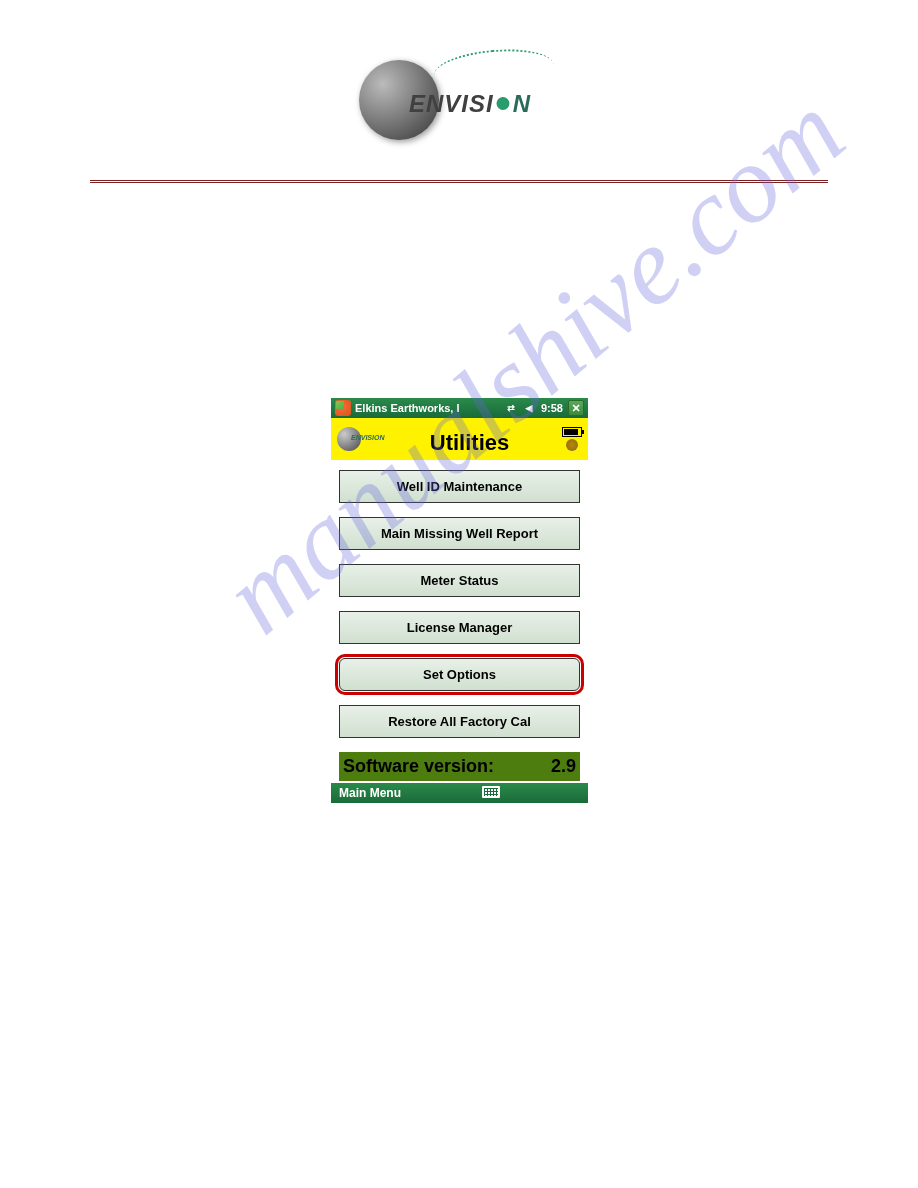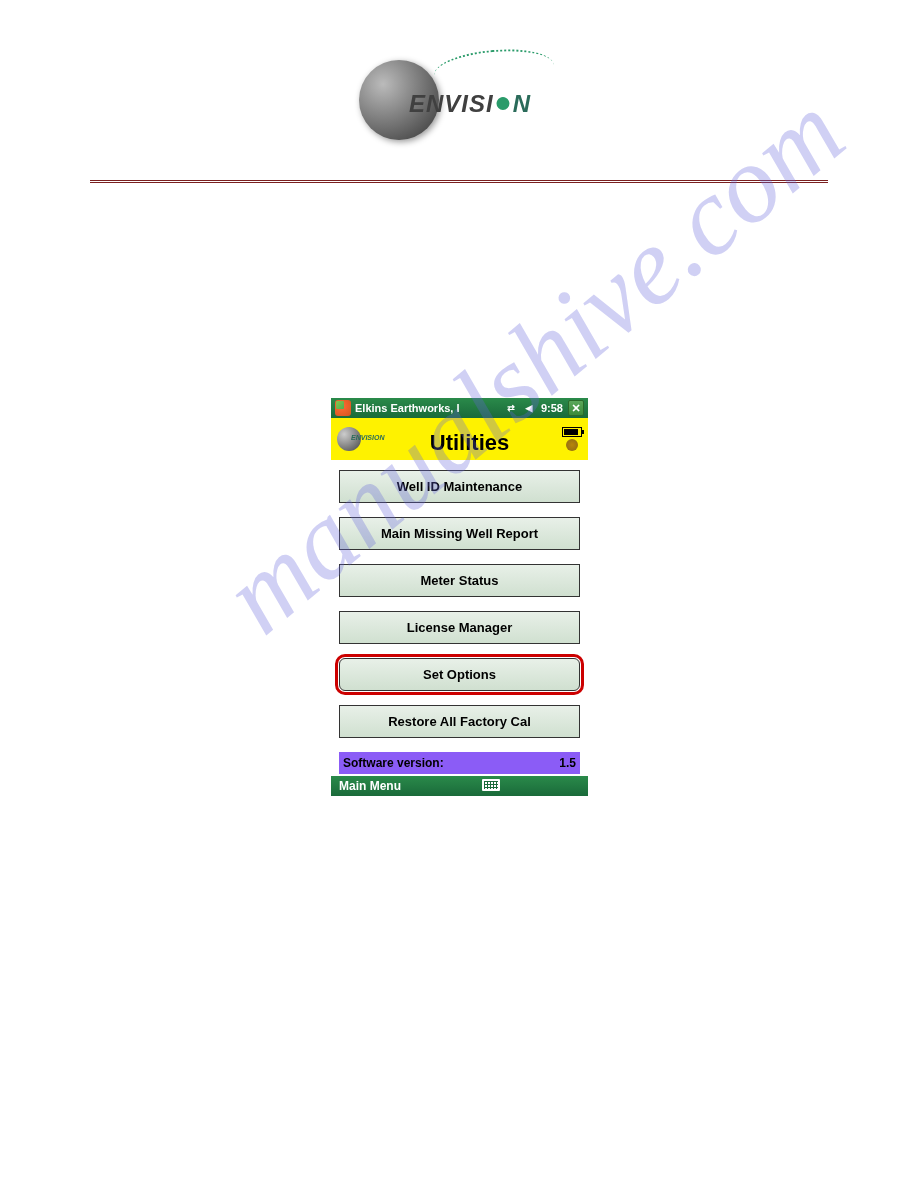--- a/index.html
+++ b/index.html
@@ -223,23 +223,23 @@
     .util-btn.highlighted {
       outline: 3px solid #cc0000;
       outline-offset: 1px;
       border-radius: 6px;
       text-align: center;
     }
     .version-row {
       display: flex;
       justify-content: space-between;
       padding: 4px 4px;
-      font-size: 12px;
-      font-weight: bold;
-      background: #8b5cf6;
+      font-size: 18px;
+      font-weight: bold;
+      background: #4d7c0f;
     }
     .bottombar {
       height: 20px;
       background: linear-gradient(to bottom, #2a8a4a, #1a6a3a);
       display: flex;
       align-items: center;
       padding: 0 8px;
       color: #fff;
       font-size: 12px;
       font-weight: bold;
@@ -304,21 +304,21 @@
 
   <div class="app-body">
     <button class="util-btn">Well ID Maintenance</button>
     <button class="util-btn">Main Missing Well Report</button>
     <button class="util-btn">Meter Status</button>
     <button class="util-btn">License Manager</button>
     <button class="util-btn highlighted">Set Options</button>
     <button class="util-btn">Restore All Factory Cal</button>
     <div class="version-row">
       <span>Software version:</span>
-      <span>1.5</span>
+      <span>2.9</span>
     </div>
   </div>
 
   <div class="bottombar">
     <span class="bottombar-left">Main Menu</span>
     <span class="bottombar-center"><span class="kb-icon"></span></span>
   </div>
 
 </div>
 

